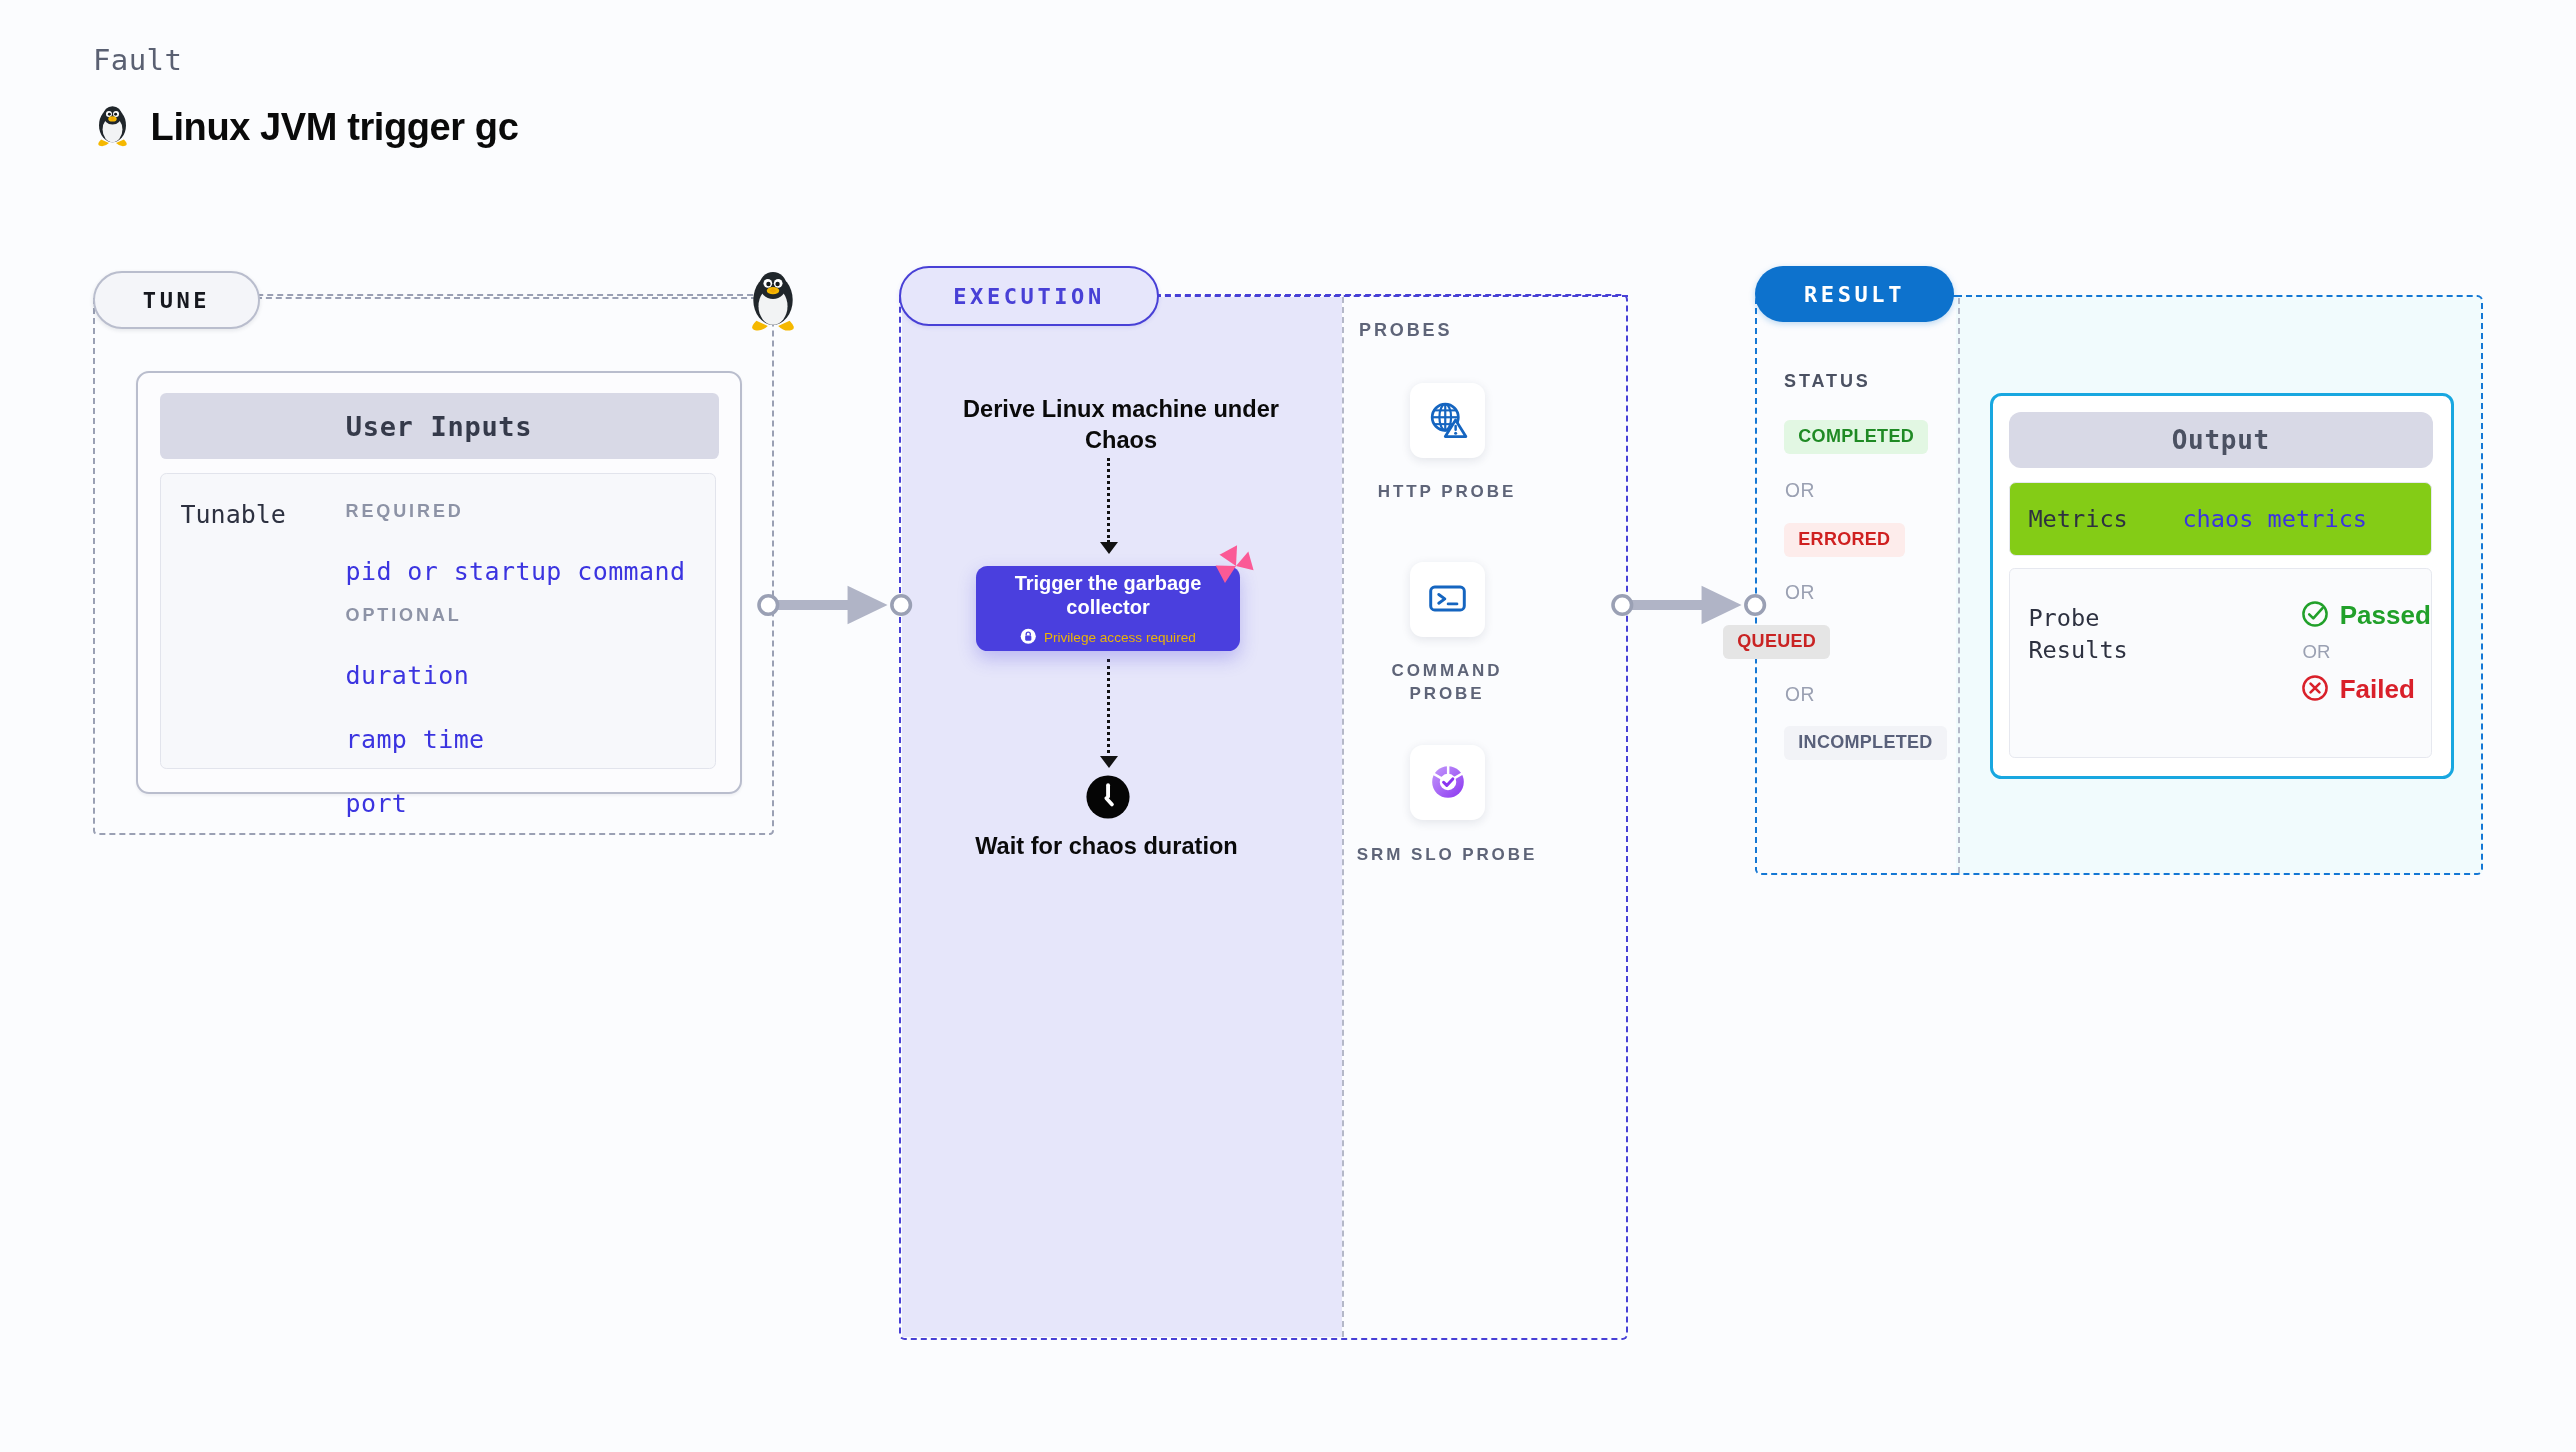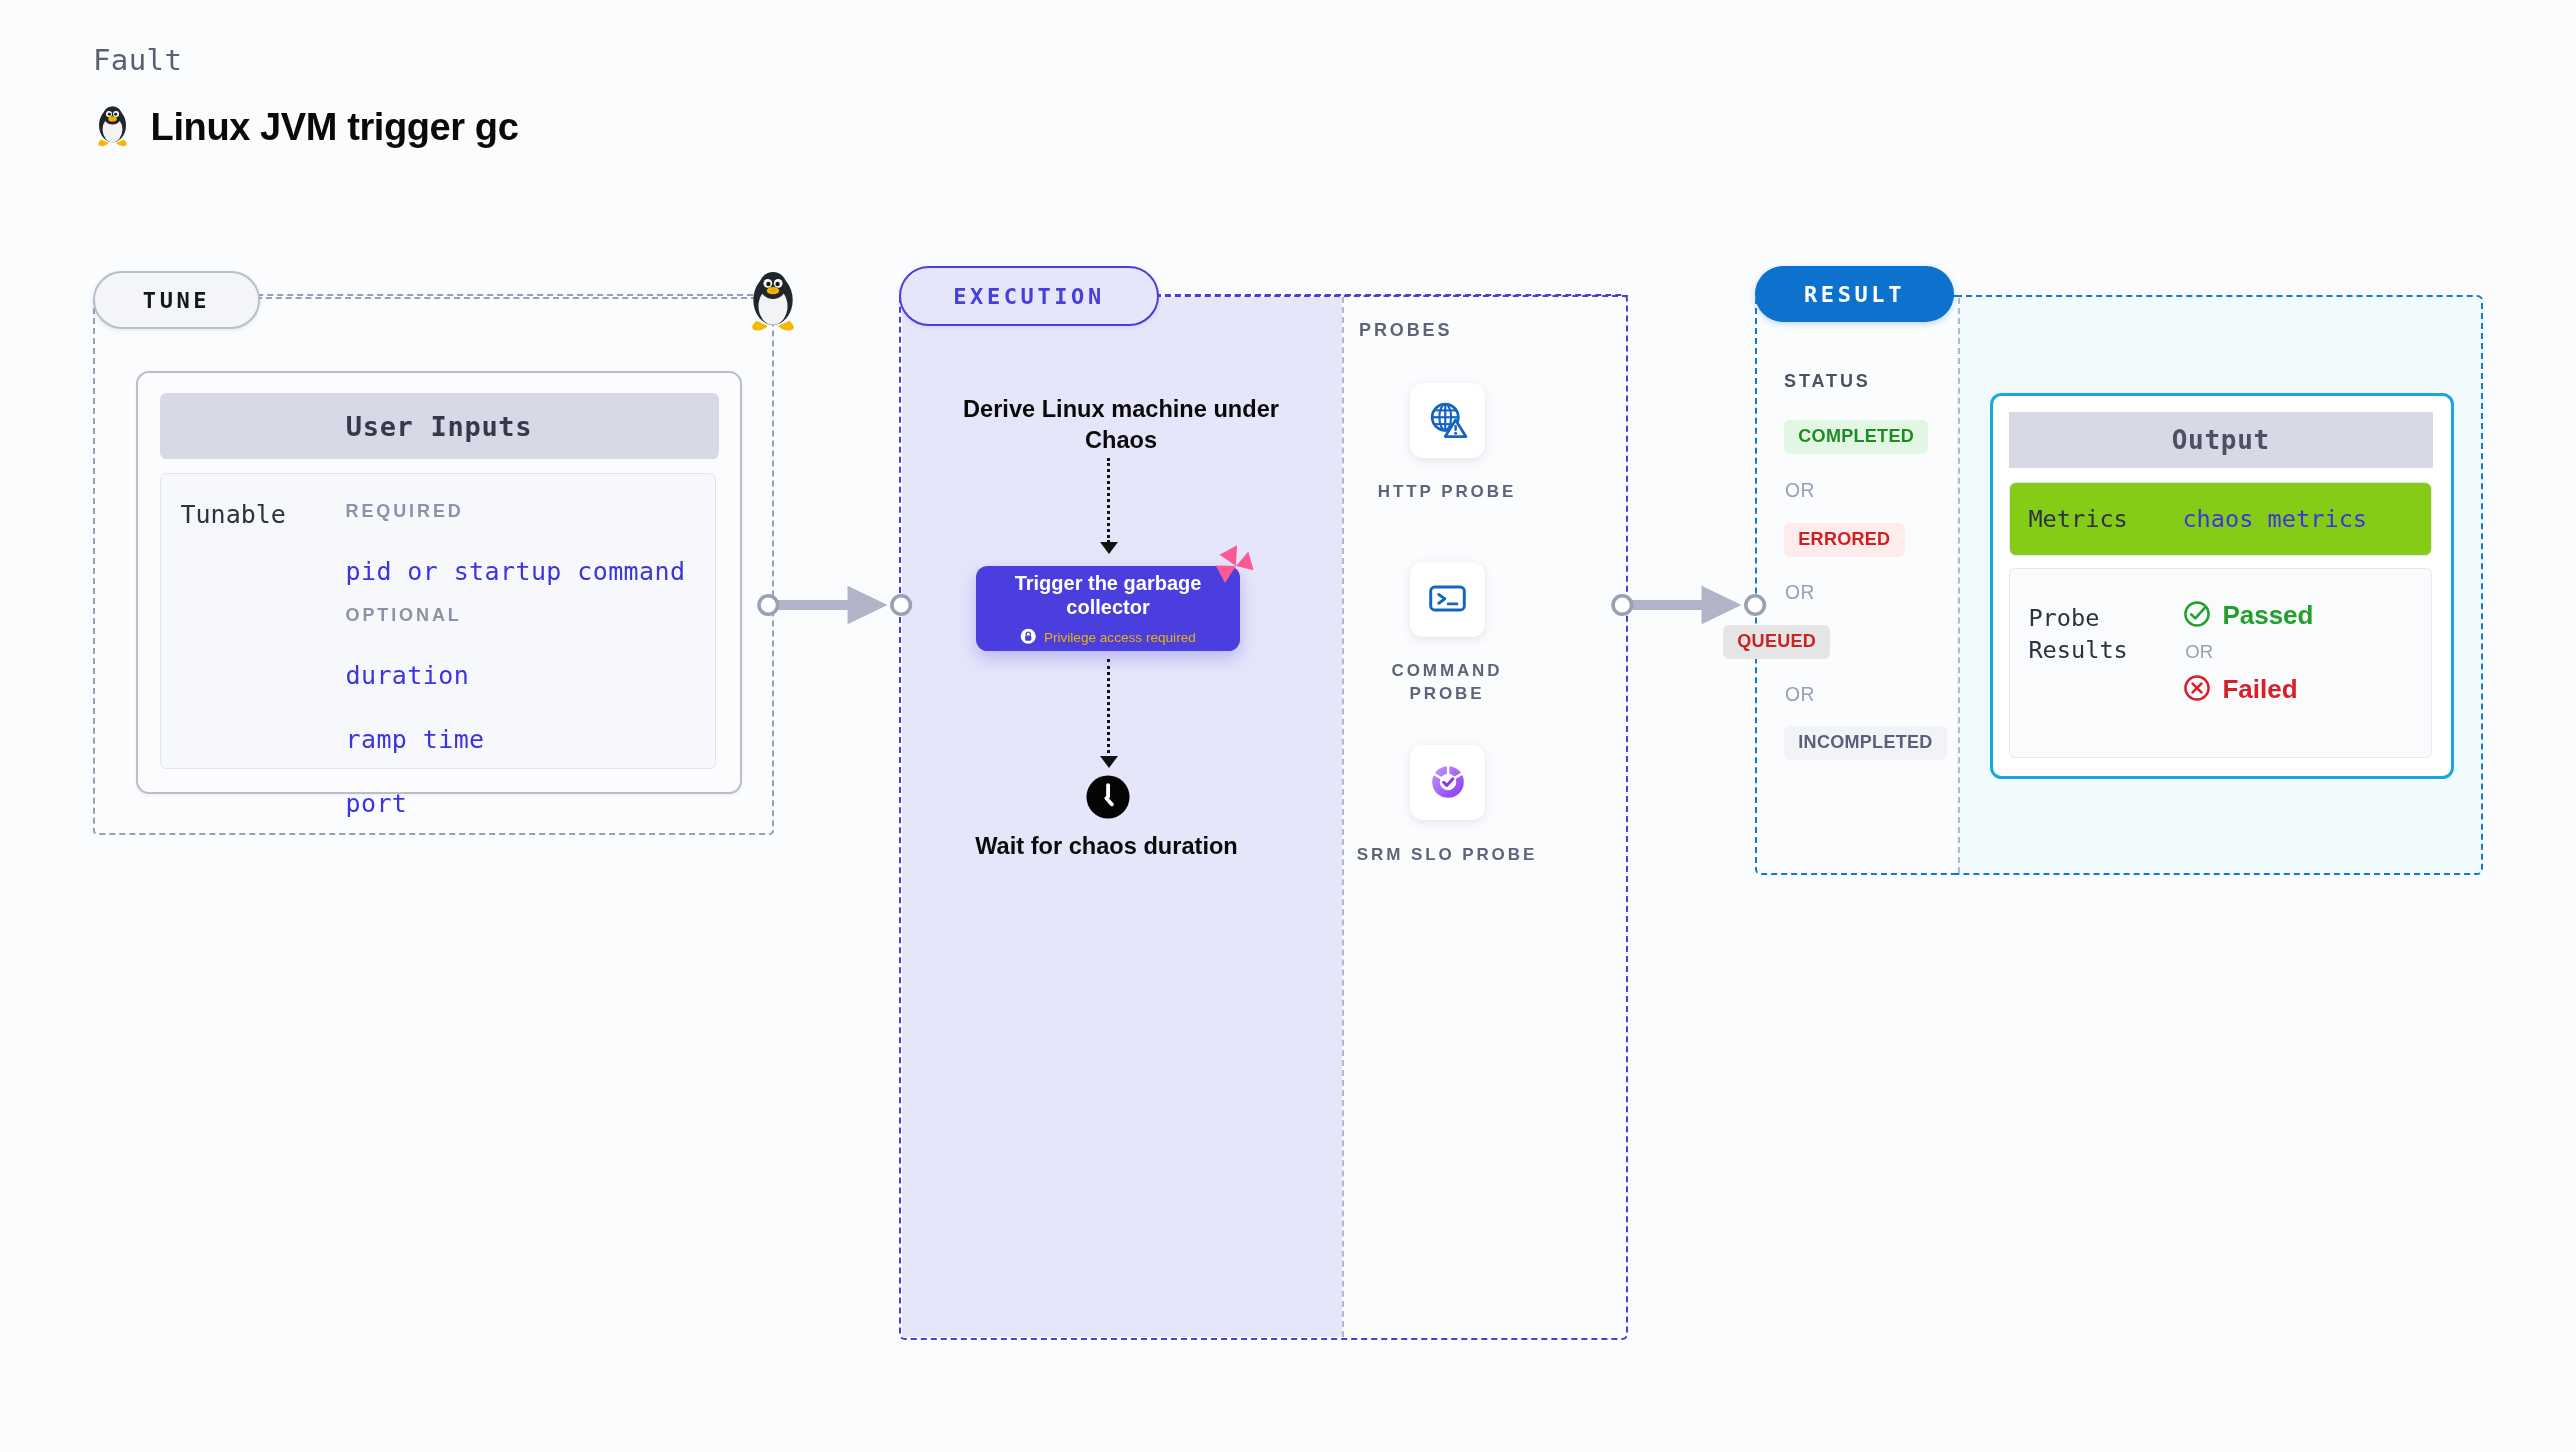--- a/index.html
+++ b/index.html
@@ -187,39 +187,39 @@
     position:absolute;font-size:19.3px;color:#9aa0b2;letter-spacing:0.4px;
   }
 
   
   #output-card{
     position:absolute;left:1990px;top:393px;width:458px;height:380px;
     background:#fff;border:3.6px solid #18a7e0;border-radius:11.5px;
   }
   #output-header{
     position:absolute;left:15.8px;top:15.8px;width:424px;height:56px;
-    background:#d8d9e6;border-radius:0;display:flex;align-items:center;justify-content:center;
+    background:#d8d9e6;border-radius:12px;display:flex;align-items:center;justify-content:center;
     font-family:"DejaVu Sans Mono","Liberation Mono",monospace;
     font-size:26px;font-weight:700;color:#4b5162;letter-spacing:0.7px;
   }
   #metrics-row{
     position:absolute;left:15.8px;top:86px;width:421px;height:72px;
     background:#84cc16;border:1.4px solid #e6e8ef;border-radius:7px;display:flex;align-items:center;
   }
   #metrics-key{
     font-family:"DejaVu Sans Mono","Liberation Mono",monospace;
     font-size:23.6px;color:#2d3140;padding-left:18.6px;width:154px;
   }
   #metrics-val{
     font-family:"DejaVu Sans Mono","Liberation Mono",monospace;
     font-size:23.6px;color:#3b34e0;
   }
   #probe-results-row{
     position:absolute;left:15.8px;top:172px;width:421px;height:188px;
-    background:#fafbfd;border:1.4px solid #e6e8ef;border-radius:5.7px;display:flex;
+    background:#fafbfd;border:1.4px solid #e6e8ef;border-radius:5.7px;display:flex;justify-content:space-between;
   }
   #probe-results-key{
     font-family:"DejaVu Sans Mono","Liberation Mono",monospace;
     font-size:23.6px;color:#2d3140;padding:34px 0 0 18.6px;width:154px;line-height:1.35;
   }
   #probe-results-vals{padding-top:30px;}
   .pr-line{display:flex;align-items:center;gap:10px;}
   .pr-passed{font-size:26px;font-weight:700;color:#21a02a;}
   .pr-failed{font-size:26px;font-weight:700;color:#d9202a;}
   .pr-or{font-size:18.6px;color:#9aa0b2;margin:10px 0 10px 2.9px;}

